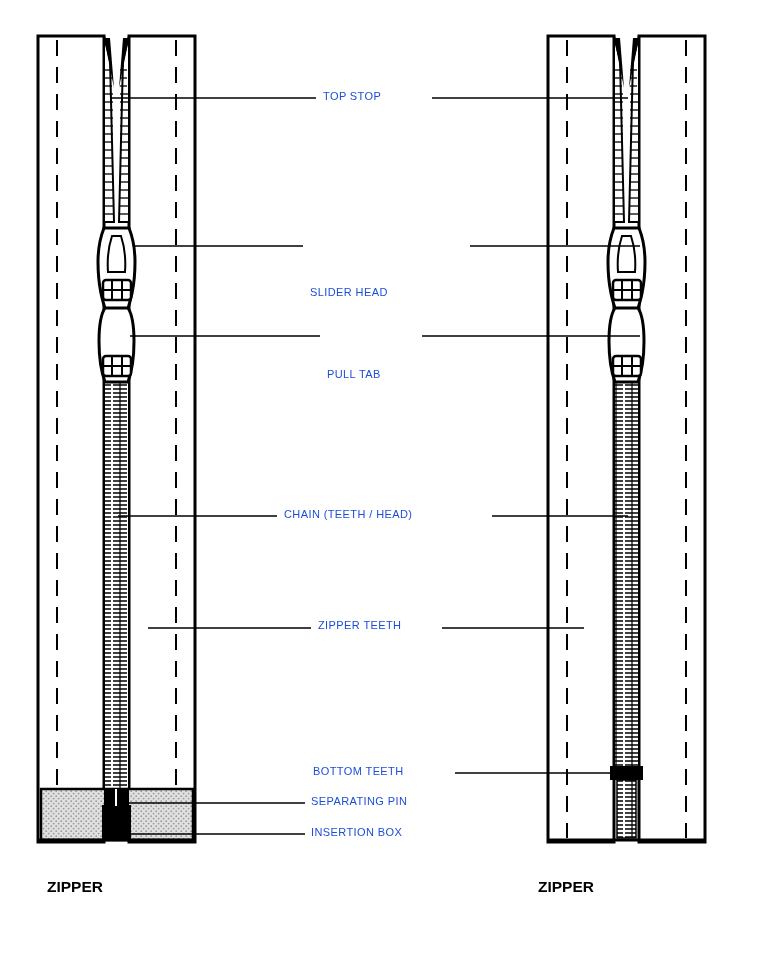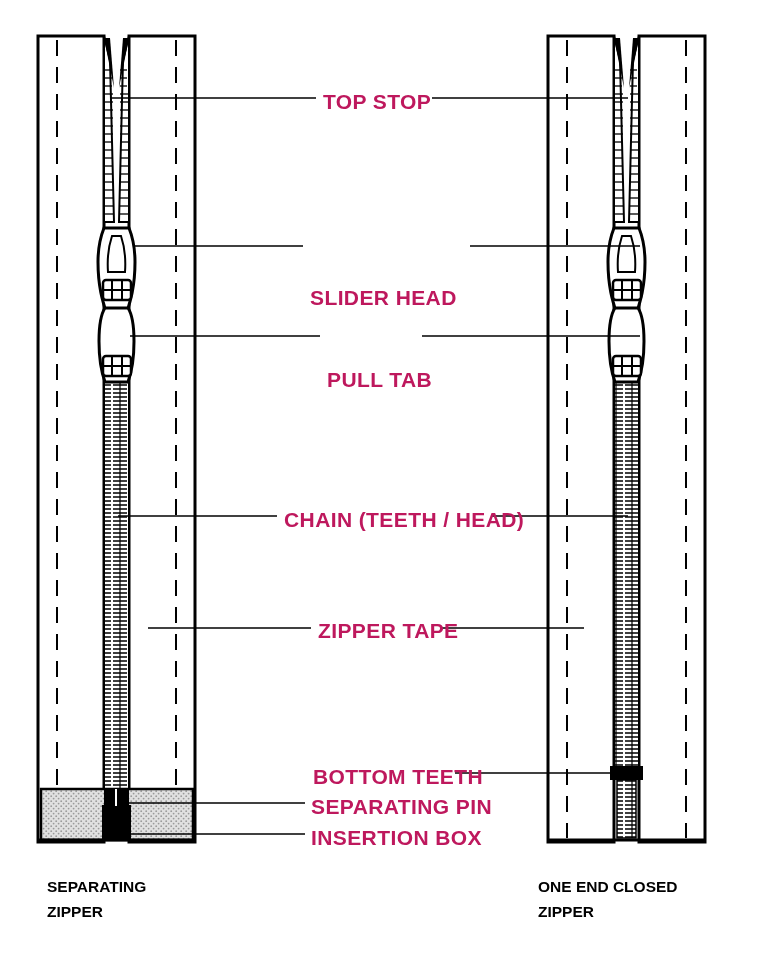--- a/index.html
+++ b/index.html
@@ -6,24 +6,24 @@
   body{
     width:768px;height:979px;
     background:#ffffff;
     font-family:"Liberation Sans", sans-serif;
     position:relative;
     overflow:hidden;
   }
   #diagram{position:absolute;left:0;top:0;width:768px;height:979px;}
   .lbl{
     position:absolute;
-    font-weight:bold;
-    font-size:21px;
+    font-weight:normal;
+    font-size:11px;
     letter-spacing:0.4px;
-    color:#be185d;
+    color:#1d4ed8;
     white-space:nowrap;
   }
   .caption{
     position:absolute;
     font-weight:bold;
     font-size:15.5px;
     color:#000;
     text-align:center;
     line-height:25px;
     white-space:nowrap;
@@ -240,25 +240,23 @@
     <line x1="120" y1="803" x2="305" y2="803"></line>
 
     <line x1="128" y1="834" x2="305" y2="834"></line>
   </g>
 </svg>
 
 <div class="lbl" style="left:323px;top:90px;">TOP STOP</div>
 <div class="lbl" style="left:310px;top:238px;margin-top:48px;">SLIDER HEAD</div>
 <div class="lbl" style="left:327px;top:328px;margin-top:40px;">PULL TAB</div>
 <div class="lbl" style="left:284px;top:508px;">CHAIN (TEETH / HEAD)</div>
-<div class="lbl" style="left:318px;top:619px;">ZIPPER TAPE</div>
+<div class="lbl" style="left:318px;top:619px;">ZIPPER TEETH</div>
 <div class="lbl" style="left:313px;top:765px;">BOTTOM TEETH</div>
 <div class="lbl" style="left:311px;top:795px;">SEPARATING PIN</div>
 <div class="lbl" style="left:311px;top:826px;">INSERTION BOX</div>
 
 <div class="caption" style="left:47px;top:874px;width:185px;text-align:left;">
-  <div>SEPARATING</div>
   <div>ZIPPER</div>
 </div>
 <div class="caption" style="left:538px;top:874px;width:215px;text-align:left;">
-  <div>ONE END CLOSED</div>
   <div>ZIPPER</div>
 </div>
 
 </body></html>

